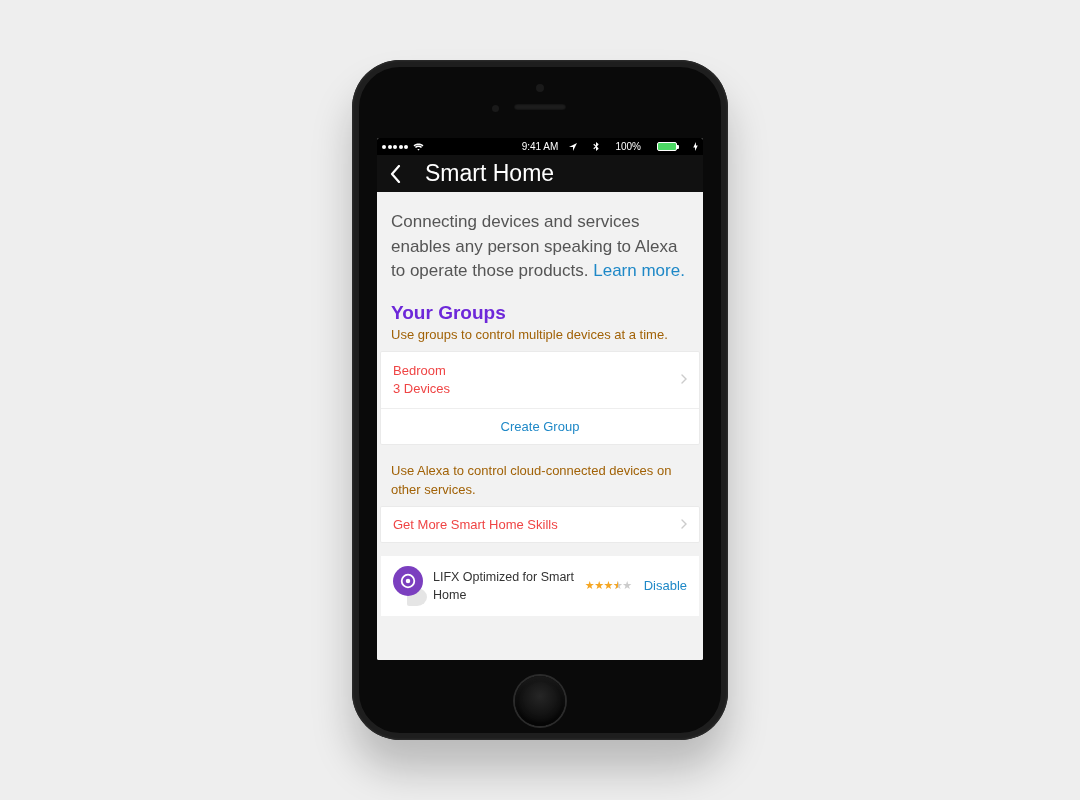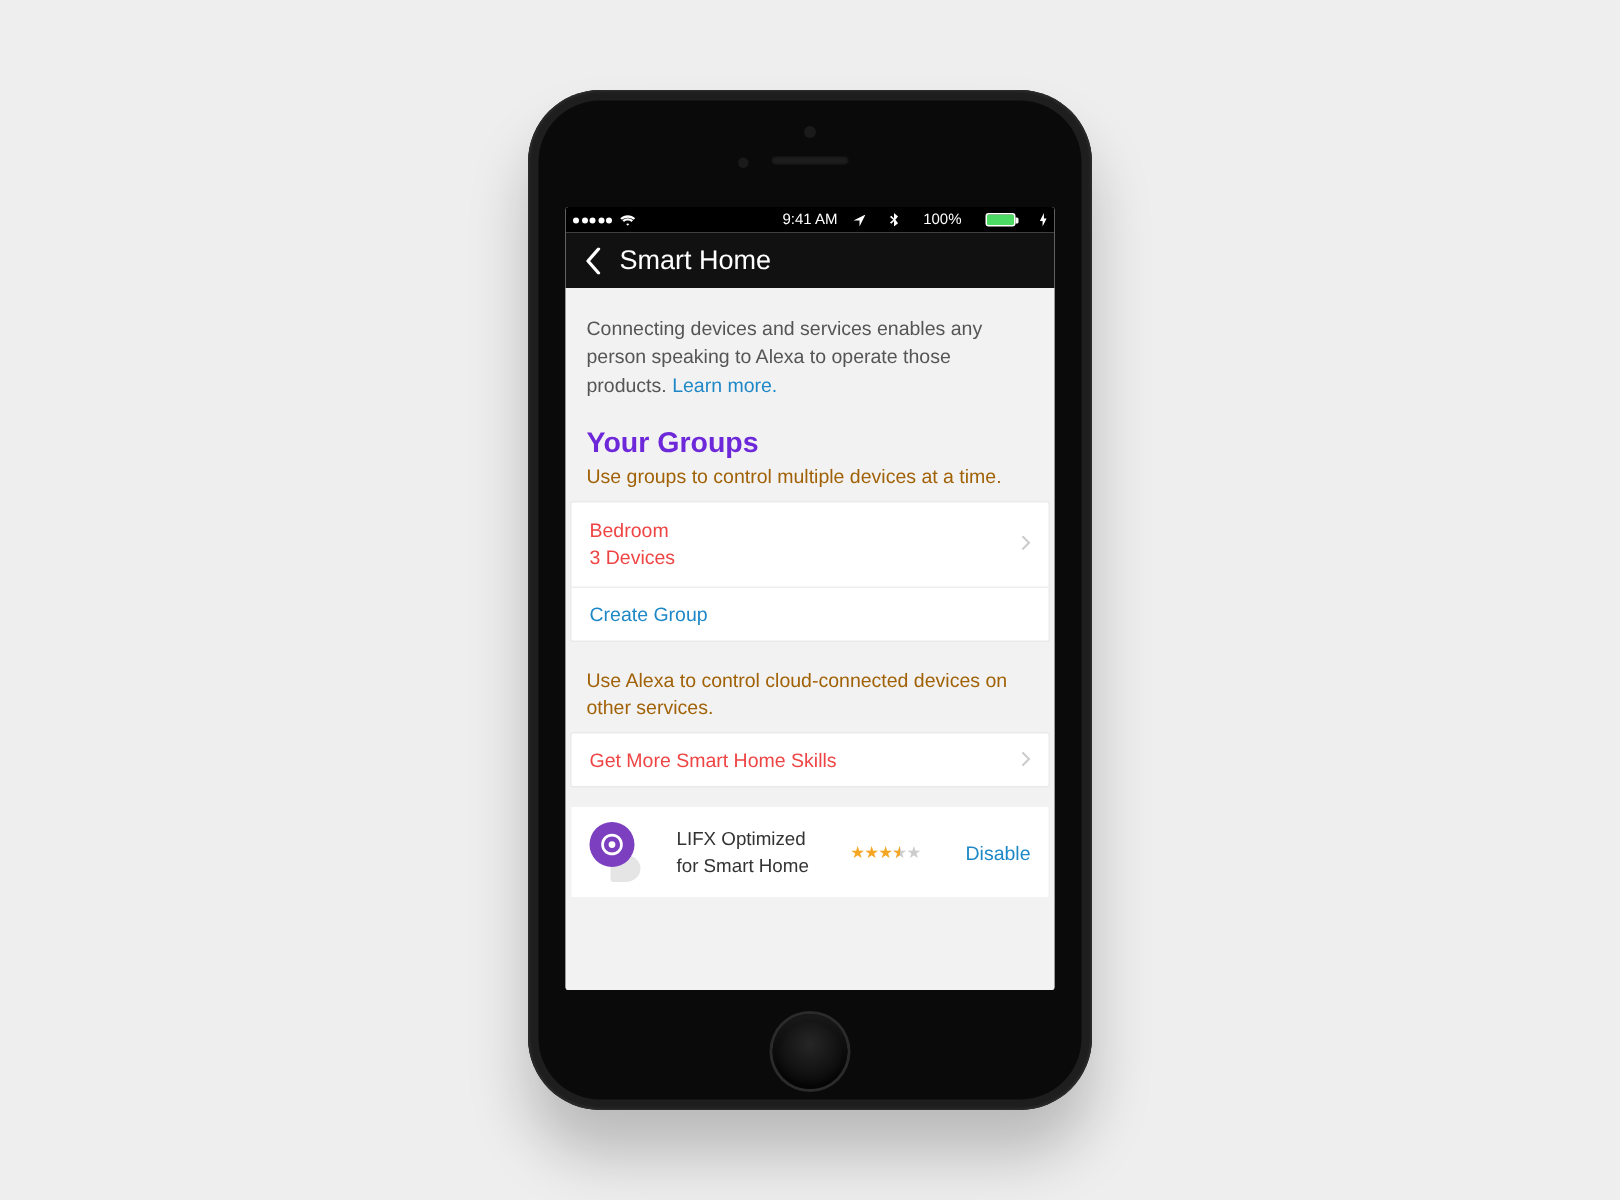--- a/index.html
+++ b/index.html
@@ -132,35 +132,35 @@
     height: 37px;
     display: flex;
     align-items: center;
     padding: 0 8px;
   }
   .back-chevron {
     width: 20px; height: 20px;
     display: flex; align-items: center; justify-content: center;
   }
   .app-title {
-    font-size: 18px;
+    font-size: 23px;
     font-weight: 400;
-    margin-left: 8px;
+    margin-left: 20px;
   }
 
   
   .content {
     flex: 1;
     overflow: hidden;
     background: #f2f2f2;
     padding: 0;
   }
   .intro {
     padding: 18px 14px 10px 14px;
-    font-size: 13px;
+    font-size: 17px;
     color: #555;
     line-height: 1.45;
   }
   .intro .link { color: #1e88c7; }
   .section-title {
     font-size: 19px;
     color: #6d28d9;
     font-weight: 700;
     padding: 8px 14px 2px 14px;
   }
@@ -186,33 +186,33 @@
     position: relative;
   }
   .row-border { border-bottom: 1px solid #eee; }
   .row .chev-right {
     margin-left: auto;
     color: #ccc;
   }
   .row-stack { flex-direction: column; align-items: flex-start; line-height:1.4; }
   .row-stack .chev-right { position:absolute; right:12px; top:50%; transform:translateY(-50%);}
   .create-link {
-    text-align: left;
+    text-align: center;
     color: #1e88c7;
     font-size: 13px;
     padding: 10px 12px;
   }
 
   .skill-card {
     background: #fff;
     margin: 0 4px 18px 4px;
     padding: 10px 12px;
     display: flex;
     align-items: center;
-    gap: 24px;
+    gap: 6px;
   }
   .skill-icon-wrap {
     position: relative;
     width: 34px;
     height: 40px;
     flex-shrink: 0;
   }
   .skill-icon {
     width: 30px; height: 30px;
     border-radius: 50%;

